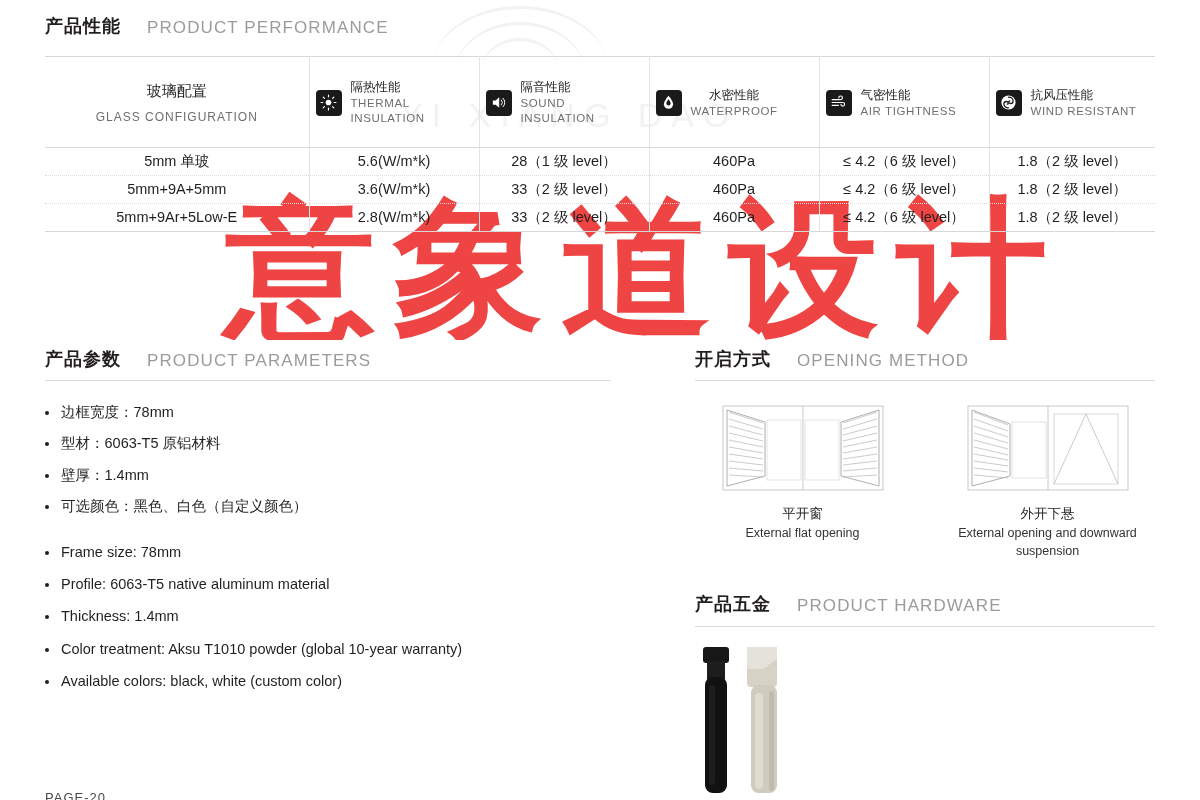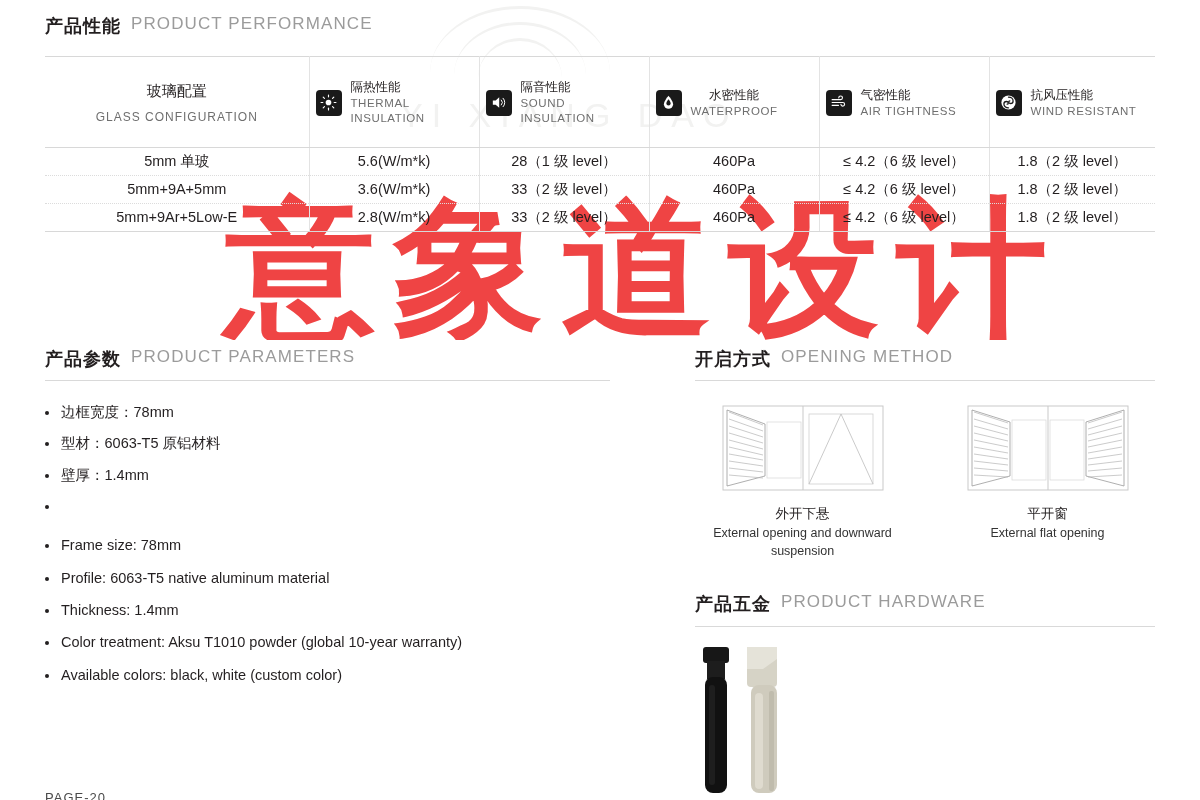--- a/index.html
+++ b/index.html
@@ -52,22 +52,22 @@
   }
   .wm-logo div {
     position: absolute;
     border-top: 3px solid #f2f2f1;
     border-radius: 60% 60% 0 0 / 100% 100% 0 0;
   }
 
   
   .sec-head {
     display: flex;
-    align-items: flex-start;
-    gap: 10px;
+    align-items: flex-end;
+    gap: 26px;
   }
   .sec-head .cn {
     font-size: 18px;
     font-weight: bold;
     color: #231f20;
     letter-spacing: 1px;
   }
   .sec-head .en {
     font-size: 17px;
     color: #9b9b9b;
@@ -350,20 +350,21 @@
     <div class="param-item">
       <span class="dot"></span>
       <span>型材：6063-T5 原铝材料</span>
     </div>
     <div class="param-item">
       <span class="dot"></span>
       <span>壁厚：1.4mm</span>
     </div>
     <div class="param-item">
       <span class="dot"></span>
+      <span>可选颜色：黑色、白色（自定义颜色）</span>
     </div>
 
     <div class="gap"></div>
 
     <div class="param-item en">
       <span class="dot"></span>
       <span>Frame size: 78mm</span>
     </div>
     <div class="param-item en">
       <span class="dot"></span>
@@ -383,48 +384,20 @@
     </div>
   </div>
 
   <div class="sec-head" id="open-head">
     <span class="cn">开启方式</span>
     <span class="en">OPENING METHOD</span>
   </div>
   <div id="open-rule"></div>
 
   <div id="open-wrap">
-
-    <div class="open-item">
-      <svg width="180" height="98" viewBox="0 0 180 98" style="display:block;margin:0 auto;">
-        <rect x="10" y="6" width="160" height="84" fill="none" stroke="#c9c9c9" stroke-width="1"></rect>
-        <line x1="90" y1="6" x2="90" y2="90" stroke="#c9c9c9" stroke-width="1"></line>
-
-        <path d="M14 10 L52 24 L52 76 L14 86 Z" fill="none" stroke="#9a9a9a" stroke-width="0.8"></path>
-        <g stroke="#b5b5b5" stroke-width="0.7">
-          <line x1="16" y1="12" x2="50" y2="25"></line>
-            <line x1="16" y1="19" x2="50" y2="31"></line>
-          <line x1="16" y1="26" x2="50" y2="37"></line>
-            <line x1="16" y1="33" x2="50" y2="43"></line>
-          <line x1="16" y1="40" x2="50" y2="49"></line>
-            <line x1="16" y1="47" x2="50" y2="55"></line>
-          <line x1="16" y1="54" x2="50" y2="60"></line>
-            <line x1="16" y1="61" x2="50" y2="66"></line>
-          <line x1="16" y1="68" x2="50" y2="72"></line>
-            <line x1="16" y1="75" x2="50" y2="78"></line>
-        </g>
-
-        <rect x="96" y="14" width="64" height="70" fill="none" stroke="#cfcfcf" stroke-width="0.8"></rect>
-        <line x1="96" y1="84" x2="128" y2="14" stroke="#bdbdbd" stroke-width="0.8"></line>
-        <line x1="160" y1="84" x2="128" y2="14" stroke="#bdbdbd" stroke-width="0.8"></line>
-        <rect x="54" y="22" width="34" height="56" fill="none" stroke="#dcdcdc" stroke-width="0.8"></rect>
-      </svg>
-      <div class="open-cap-cn">外开下悬</div>
-      <div class="open-cap-en">External opening and downward suspension</div>
-    </div>
 
     <div class="open-item">
       <svg width="180" height="98" viewBox="0 0 180 98" style="display:block;margin:0 auto;">
         <rect x="10" y="6" width="160" height="84" fill="none" stroke="#c9c9c9" stroke-width="1"></rect>
         <line x1="90" y1="6" x2="90" y2="90" stroke="#c9c9c9" stroke-width="1"></line>
 
         <path d="M14 10 L52 22 L52 76 L14 86 Z" fill="none" stroke="#9a9a9a" stroke-width="0.8"></path>
         <g stroke="#b5b5b5" stroke-width="0.7">
           <line x1="16" y1="12" x2="50" y2="23"></line>
             <line x1="16" y1="19" x2="50" y2="29"></line>
@@ -450,20 +423,48 @@
             <line x1="164" y1="61" x2="130" y2="65"></line>
           <line x1="164" y1="68" x2="130" y2="71"></line>
             <line x1="164" y1="75" x2="130" y2="77"></line>
         </g>
         <rect x="54" y="20" width="34" height="60" fill="none" stroke="#dcdcdc" stroke-width="0.8"></rect>
         <rect x="92" y="20" width="34" height="60" fill="none" stroke="#dcdcdc" stroke-width="0.8"></rect>
       </svg>
       <div class="open-cap-cn">平开窗</div>
       <div class="open-cap-en">External flat opening</div>
     </div>
+
+    <div class="open-item">
+      <svg width="180" height="98" viewBox="0 0 180 98" style="display:block;margin:0 auto;">
+        <rect x="10" y="6" width="160" height="84" fill="none" stroke="#c9c9c9" stroke-width="1"></rect>
+        <line x1="90" y1="6" x2="90" y2="90" stroke="#c9c9c9" stroke-width="1"></line>
+
+        <path d="M14 10 L52 24 L52 76 L14 86 Z" fill="none" stroke="#9a9a9a" stroke-width="0.8"></path>
+        <g stroke="#b5b5b5" stroke-width="0.7">
+          <line x1="16" y1="12" x2="50" y2="25"></line>
+            <line x1="16" y1="19" x2="50" y2="31"></line>
+          <line x1="16" y1="26" x2="50" y2="37"></line>
+            <line x1="16" y1="33" x2="50" y2="43"></line>
+          <line x1="16" y1="40" x2="50" y2="49"></line>
+            <line x1="16" y1="47" x2="50" y2="55"></line>
+          <line x1="16" y1="54" x2="50" y2="60"></line>
+            <line x1="16" y1="61" x2="50" y2="66"></line>
+          <line x1="16" y1="68" x2="50" y2="72"></line>
+            <line x1="16" y1="75" x2="50" y2="78"></line>
+        </g>
+
+        <rect x="96" y="14" width="64" height="70" fill="none" stroke="#cfcfcf" stroke-width="0.8"></rect>
+        <line x1="96" y1="84" x2="128" y2="14" stroke="#bdbdbd" stroke-width="0.8"></line>
+        <line x1="160" y1="84" x2="128" y2="14" stroke="#bdbdbd" stroke-width="0.8"></line>
+        <rect x="54" y="22" width="34" height="56" fill="none" stroke="#dcdcdc" stroke-width="0.8"></rect>
+      </svg>
+      <div class="open-cap-cn">外开下悬</div>
+      <div class="open-cap-en">External opening and downward suspension</div>
+    </div>
   </div>
 
   <div class="sec-head" id="hw-head">
     <span class="cn">产品五金</span>
     <span class="en">PRODUCT HARDWARE</span>
   </div>
   <div id="hw-rule"></div>
 
   <svg id="hw-img" viewBox="0 0 220 150">
 

